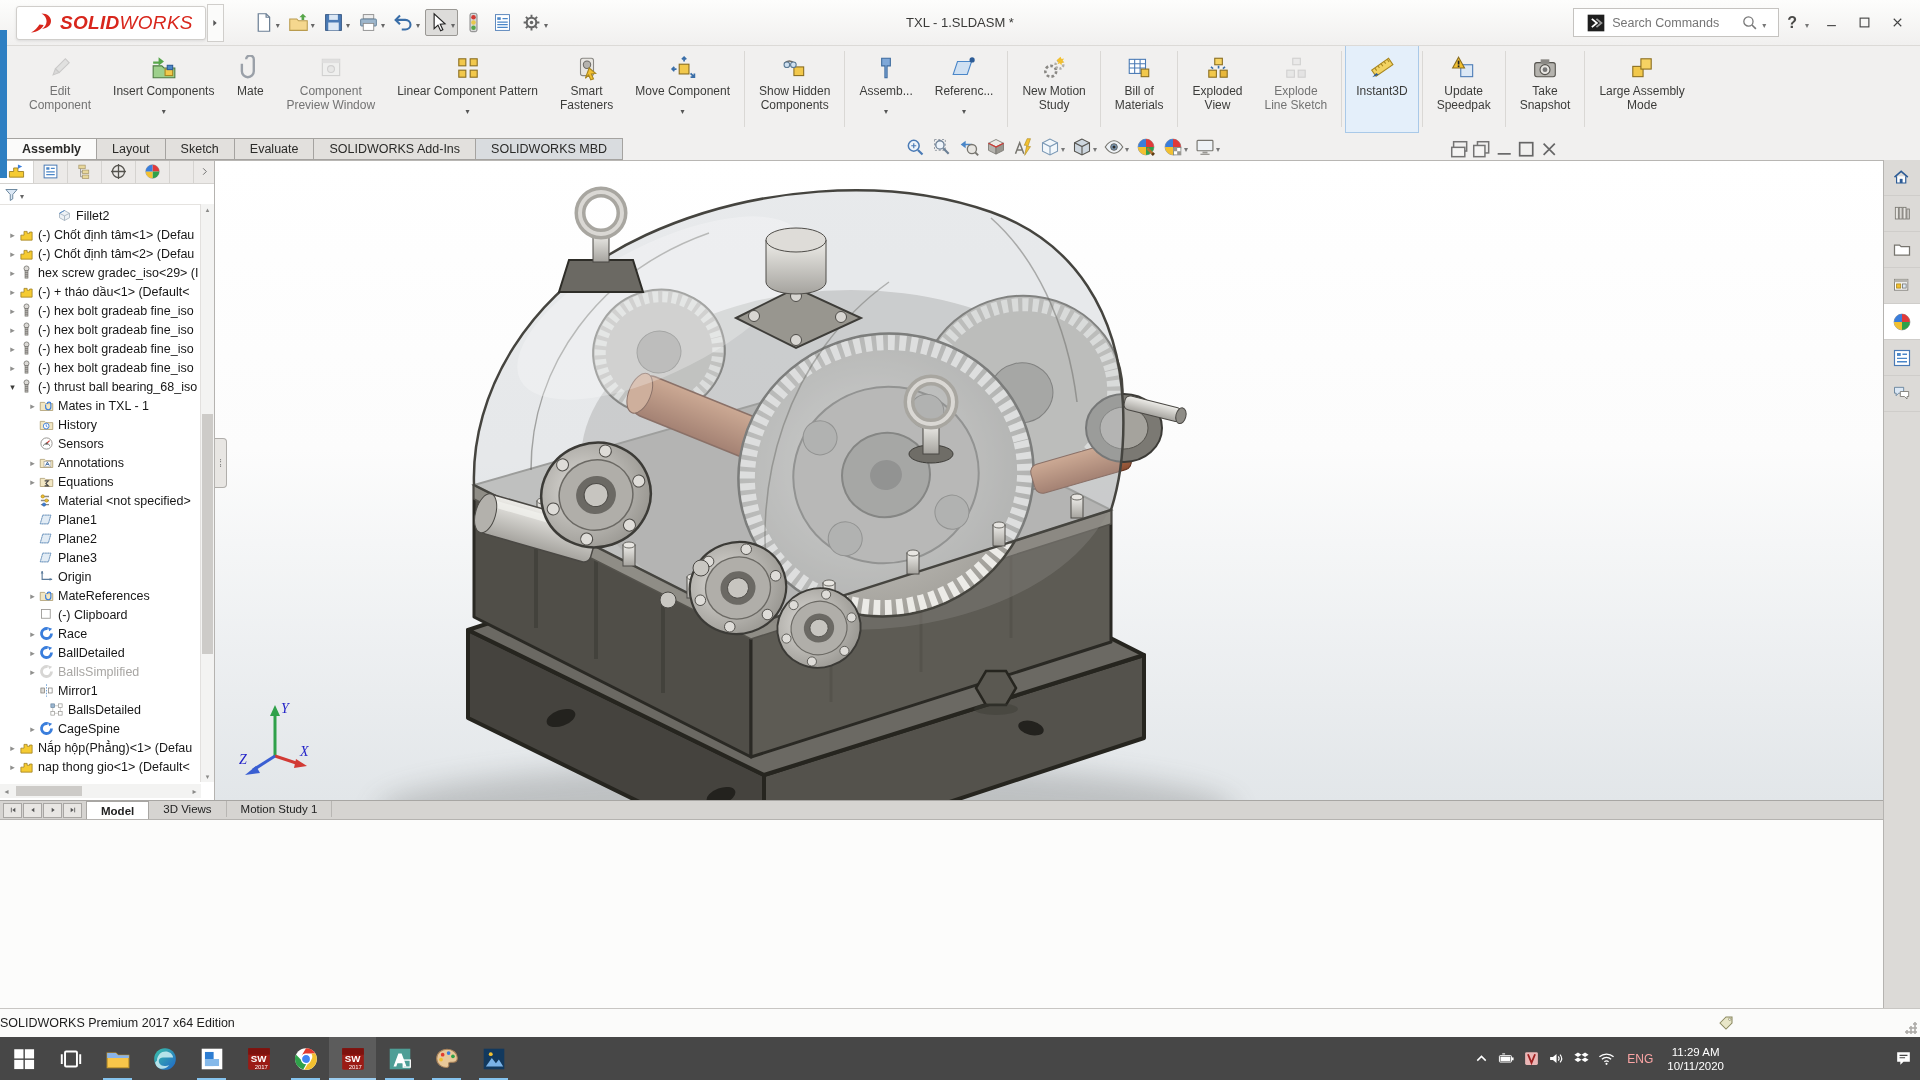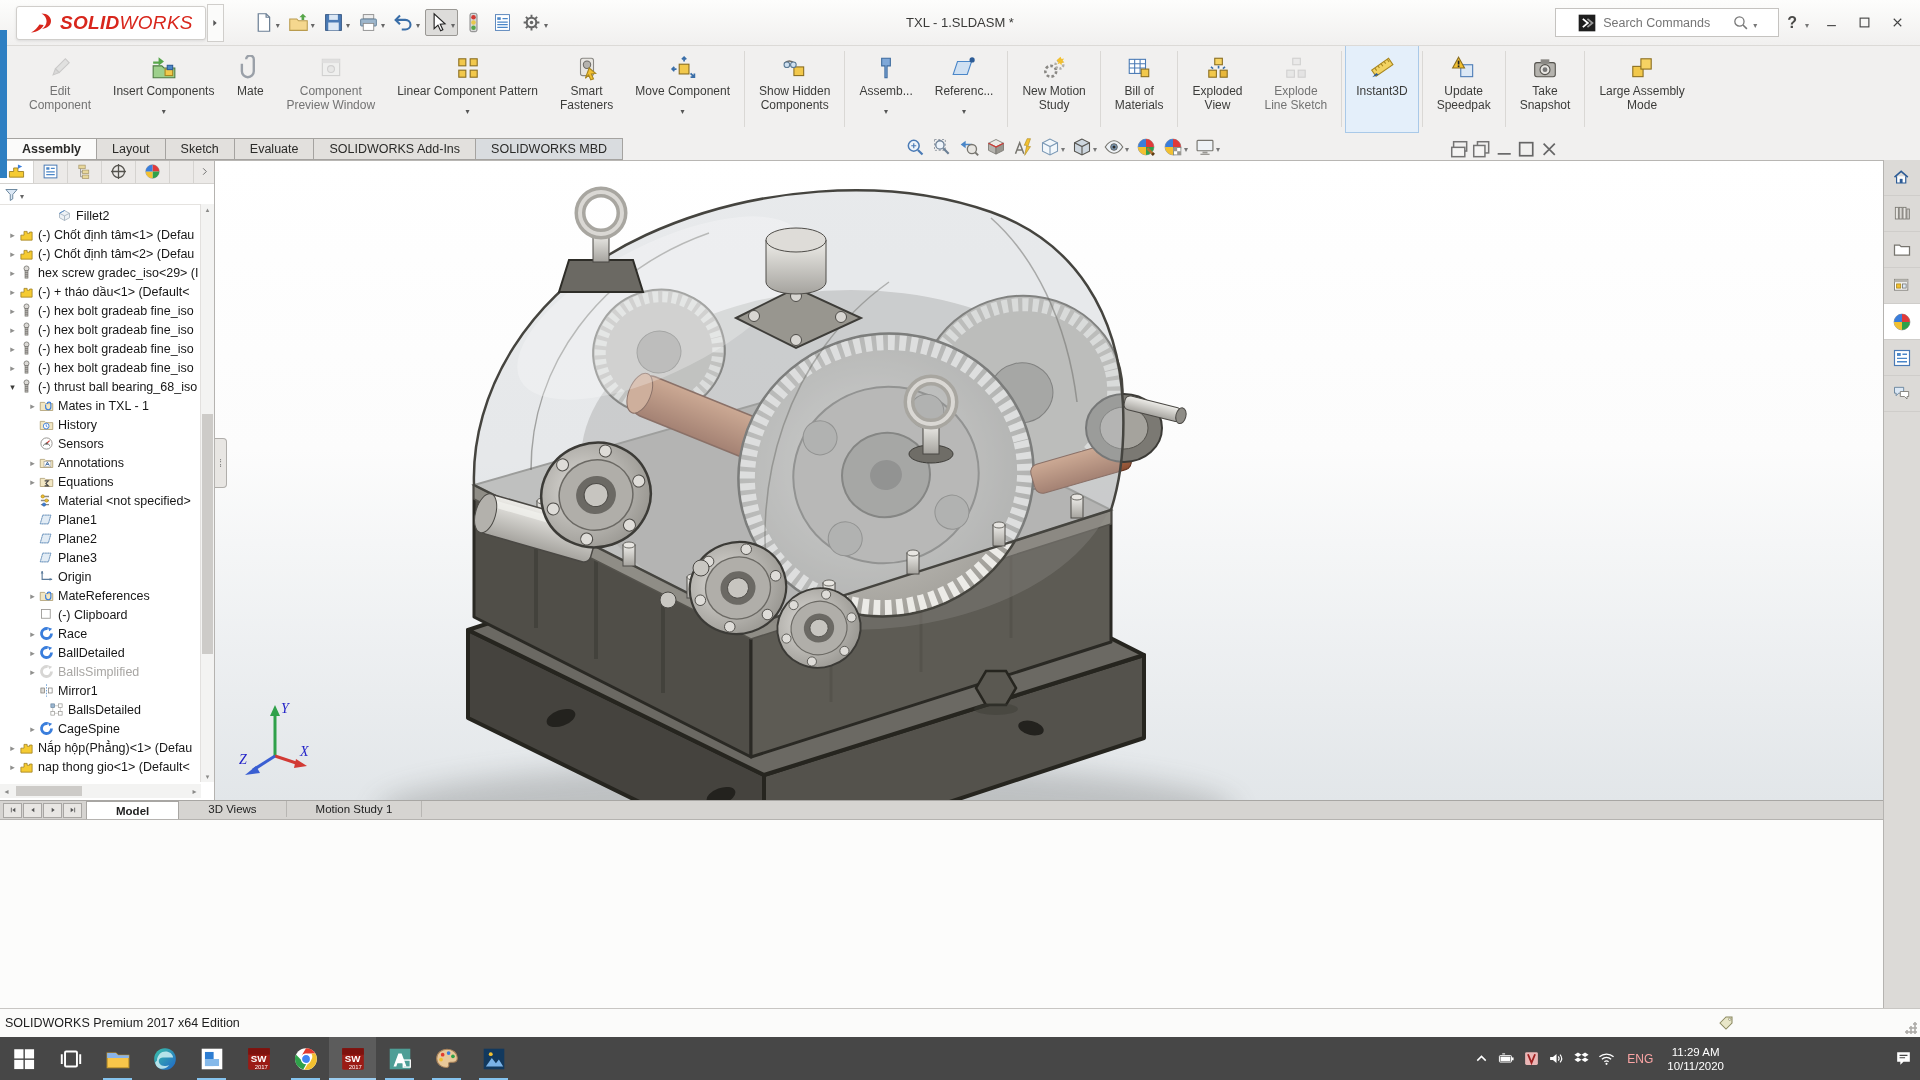--- a/index.html
+++ b/index.html
@@ -16,21 +16,21 @@
   .brand b{font-weight:700}
   .logo-expand{width:15px;height:36px;display:flex;align-items:center;justify-content:center;border:1px solid #d0cecb;background:#fbfbfa;margin-left:1px}
   .logo-expand .i{width:10px;height:10px}
   .qa{display:flex;align-items:center;margin-left:26px}
   .qa-item{display:flex;align-items:center;padding:2px 2px;border:1px solid transparent;border-radius:2px;margin-right:2px}
   .qa-item .i{width:21px;height:21px}
   .qa-item.pressed{background:#dddcda;border:1px solid #9a9894}
   .qcaret::after{content:"▾";font-size:8px;color:#666;margin-left:2px}
   .win-title{position:absolute;left:0;right:0;text-align:center;font-size:13px;color:#3a3a38;pointer-events:none}
   .tb-right{position:absolute;right:8px;top:0;height:45px;display:flex;align-items:center;gap:3px}
-  .searchbox{width:180px;height:27px;background:#fff;border:1px solid #c5c3c0;display:flex;align-items:center;padding:0 21px;gap:4px}
+  .searchbox{width:180px;height:27px;background:#fff;border:1px solid #c5c3c0;display:flex;align-items:center;padding:0 12px;gap:4px}
   .searchbox input{border:none;outline:none;flex:1;font-size:12.5px;color:#555;font-family:inherit;background:transparent;min-width:0}
   .s-logo{width:20px;height:20px}.s-mag{width:17px;height:17px}
   .scaret::after{content:"▾";font-size:8px;color:#777}
   .help{font-size:16px;color:#4a4a48;padding:0 5px;font-weight:bold}
   .hcaret2::after{content:"▾";font-size:8px;color:#777;margin-right:4px}
   .winbtn{width:30px;height:30px;display:flex;align-items:center;justify-content:center}
   .winbtn .i{width:15px;height:15px}
 
   
   .ribbon{position:absolute;top:45px;left:0;width:1920px;height:88px;background:#f1f0ef;display:flex;align-items:stretch;padding-left:18px;box-sizing:border-box;z-index:3}
@@ -93,32 +93,32 @@
   .viewport{position:absolute;left:215px;top:160px;width:1669px;height:640px;background:linear-gradient(180deg,#ffffff 0%,#fcfcfc 45%,#e2e6e9 100%);overflow:hidden;z-index:1}
   #scene{position:absolute;left:16px;top:0;width:1653px;height:640px}
   .triad{position:absolute;left:22px;top:538px;width:76px;height:84px}
   .triad text{font-family:"Liberation Serif","DejaVu Serif",serif;font-style:italic;font-size:14px;fill:#2323c8}
 
   
   .modeltabs{position:absolute;left:0;top:800px;width:1884px;height:18px;background:#d6d4d1;border-top:1px solid #a8a6a3;border-bottom:1px solid #b5b3b0;display:flex;align-items:center;font-size:11.5px;z-index:3}
   .nav{display:flex;margin-left:3px;margin-right:4px;gap:1px}
   .nav .nb{width:17px;height:13px;background:#e8e6e3;border:1px solid #a8a6a3;display:flex;align-items:center;justify-content:center}
   .nav .nb .i{width:8px;height:8px}
-  .mtab{padding:0 29px;height:16px;display:flex;align-items:center;color:#222;border-right:1px solid #b8b6b3}
+  .mtab{padding:0 14px;height:16px;display:flex;align-items:center;color:#222;border-right:1px solid #b8b6b3}
   .mtab.active{background:#fff;font-weight:700;border:1px solid #a8a6a3;border-bottom:none;height:17px}
   .fillbelow{position:absolute;left:0;top:819px;width:1884px;height:189px;background:#fcfcfb;z-index:2}
 
   .taskpane{position:absolute;right:0;top:160px;width:36px;height:848px;background:#dcdad7;border-left:1px solid #b5b3b0;display:flex;flex-direction:column;z-index:3}
   .tp-item{height:35px;display:flex;align-items:center;justify-content:center;border-bottom:1px solid #cfcdca}
   .tp-item .i{width:20px;height:20px}
   .tp-item.active{background:#fff}
 
   
   .statusbar{position:absolute;left:0;top:1008px;width:1920px;height:29px;background:#fbfbfa;border-top:1px solid #c8c6c3;font-size:12.5px;color:#1c1c1c;display:flex;align-items:center;box-sizing:border-box;z-index:4}
-  .sb-left{margin-left:5px}
+  .sb-left{}
   .sb-right{position:absolute;left:1388px;height:100%;display:flex;align-items:center}
   .sb-item{padding:0 16px;border-left:1px solid #dddbd8;height:100%;display:flex;align-items:center;gap:6px}
   .sb-caret::after{content:"▴";font-size:8px;color:#444}
   .sb-tag{position:absolute;right:185px;top:5px;width:18px;height:18px}
   .sb-grip{position:absolute;right:3px;bottom:3px;width:12px;height:12px;
     background:radial-gradient(circle at 2px 10px,#b0aeab 1.5px,transparent 2px),radial-gradient(circle at 6px 6px,#b0aeab 1.5px,transparent 2px),radial-gradient(circle at 10px 2px,#b0aeab 1.5px,transparent 2px),radial-gradient(circle at 6px 10px,#b0aeab 1.5px,transparent 2px),radial-gradient(circle at 10px 6px,#b0aeab 1.5px,transparent 2px),radial-gradient(circle at 10px 10px,#b0aeab 1.5px,transparent 2px)}
 
   
   .taskbar{position:absolute;left:0;top:1037px;width:1920px;height:43px;background:#474747;display:flex;align-items:center;z-index:5}
   .tapp{width:47px;height:43px;display:flex;align-items:center;justify-content:center;position:relative}

